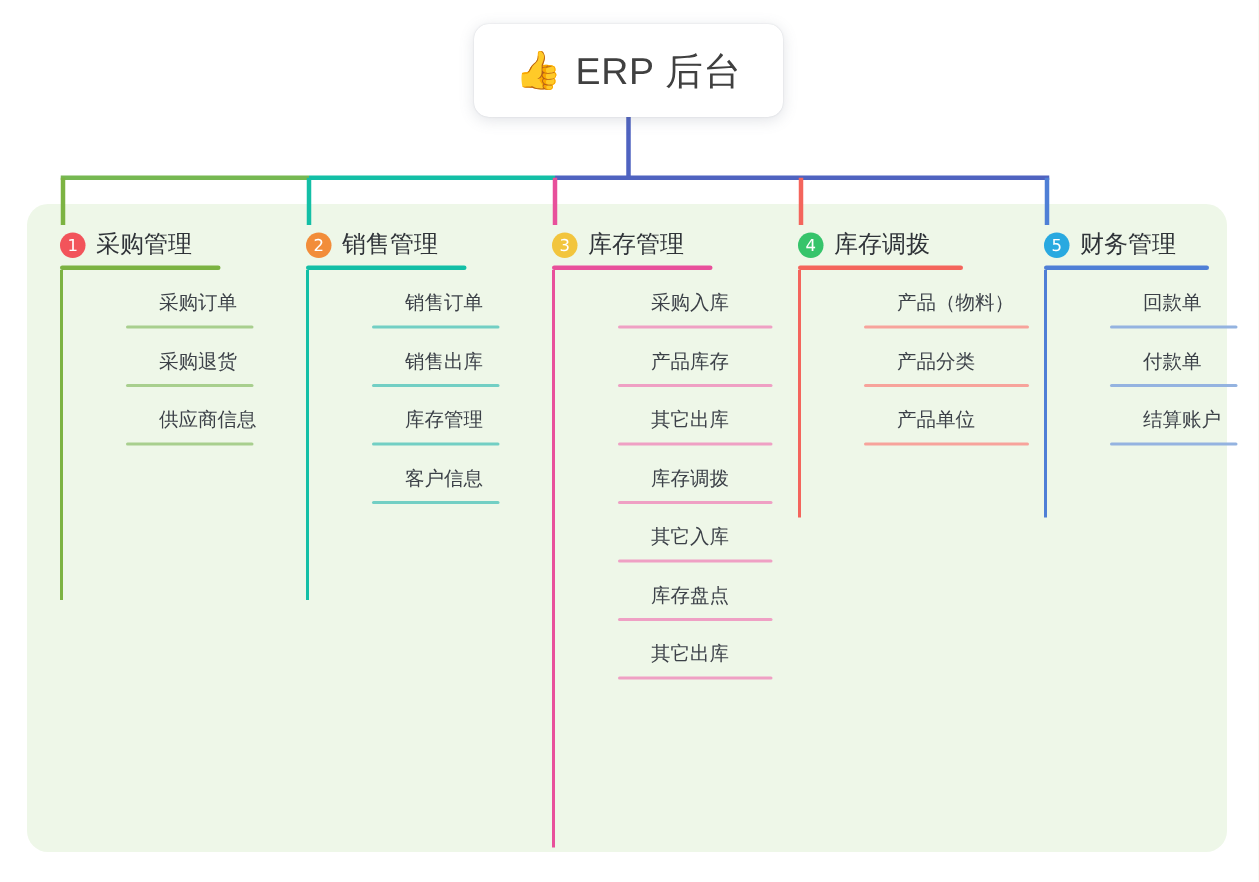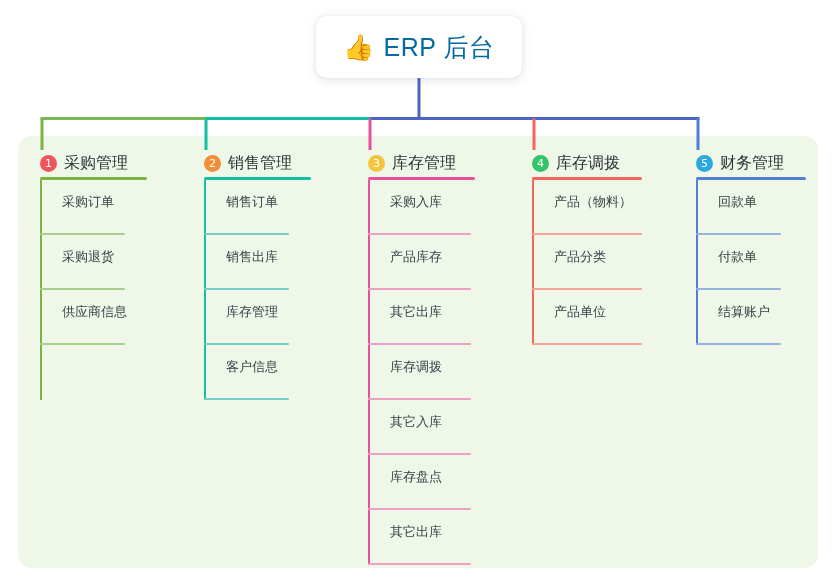--- a/index.html
+++ b/index.html
@@ -13,21 +13,21 @@
 
   
   .root-card{
     position:absolute;left:316px;top:16px;width:206px;height:62px;
     background:#ffffff;border-radius:10px;
     box-shadow:0 2px 10px rgba(100,110,130,.20),0 0 1px rgba(90,100,120,.25);
     display:flex;align-items:center;justify-content:center;gap:9px;
     box-sizing:border-box;
   }
   .root-emoji{font-size:25px;line-height:1;}
-  .root-title{font-size:25px;color:#0369a1;letter-spacing:.5px;white-space:nowrap;}
+  .root-title{font-size:25px;color:#404040;letter-spacing:.5px;white-space:nowrap;}
 
   
   .panel{
     position:absolute;left:18px;top:136px;width:800px;height:432px;
     background:#eef7e8;border-radius:14px;
   }
 
   
   .wires{position:absolute;left:0;top:0;width:839px;height:588px;}
 
@@ -37,21 +37,21 @@
   .badge{
     width:17px;height:17px;border-radius:50%;
     color:#ffffff;font-size:11px;line-height:17px;text-align:center;
     flex:none;font-family:"DejaVu Sans",sans-serif;
   }
   .col-title{font-size:16px;color:#2f3338;white-space:nowrap;}
   .head-rule{position:absolute;left:0;bottom:0;height:3px;border-radius:2px;}
 
   .leaves{position:relative;margin-top:0;}
   .spine{position:absolute;left:0;top:0;width:2px;}
-  .leaf{position:relative;height:55px;}
+  .leaf{position:relative;height:39px;margin-left:44px;}
   .leaf-label{
     position:absolute;left:22px;top:13px;
     font-size:13px;color:#3c4148;white-space:nowrap;
   }
   .leaf-rule{position:absolute;left:0;bottom:0;height:2px;border-radius:1px;}
 </style>
 </head>
 <body>
 
 <div id="stage">

